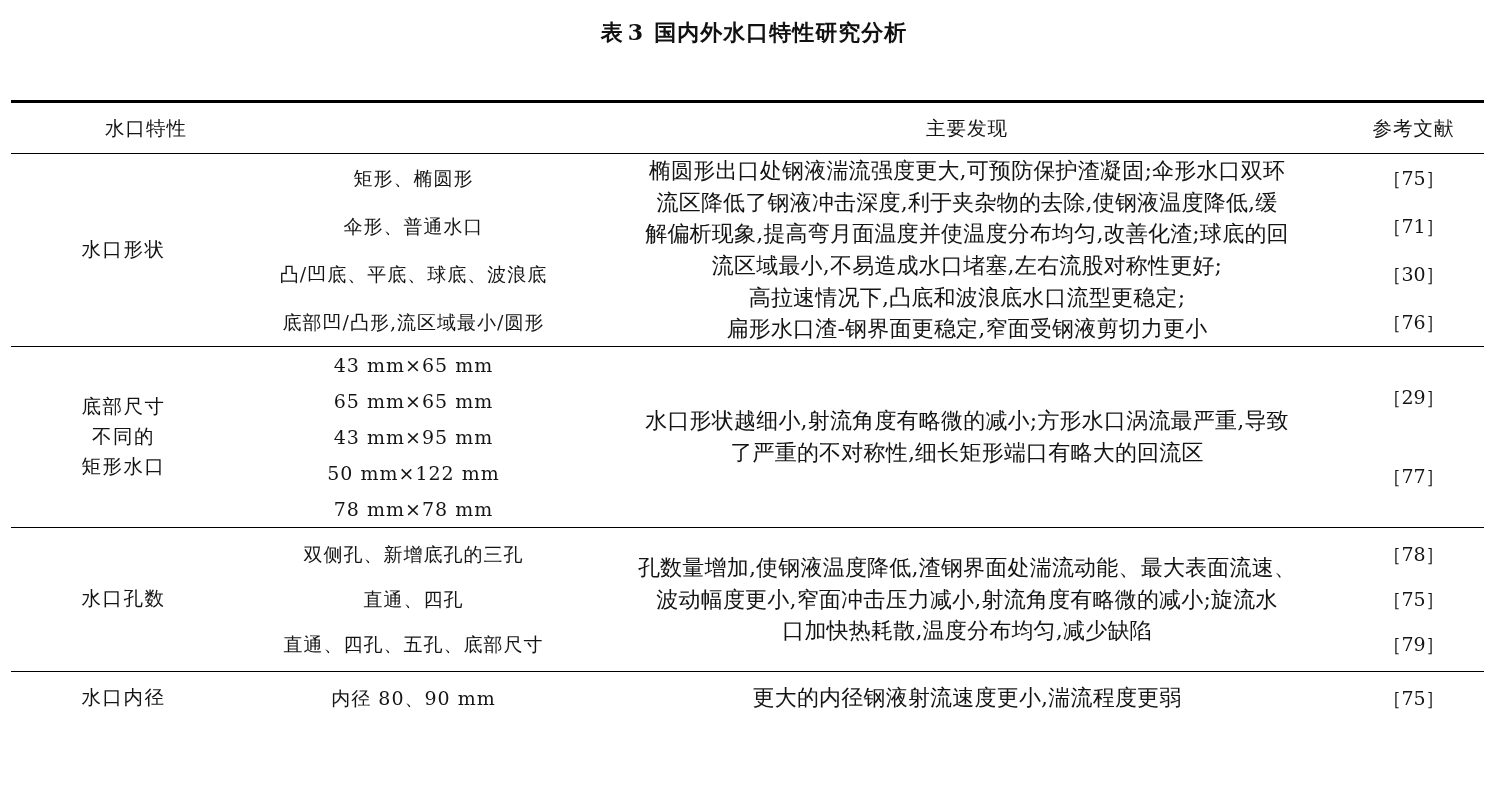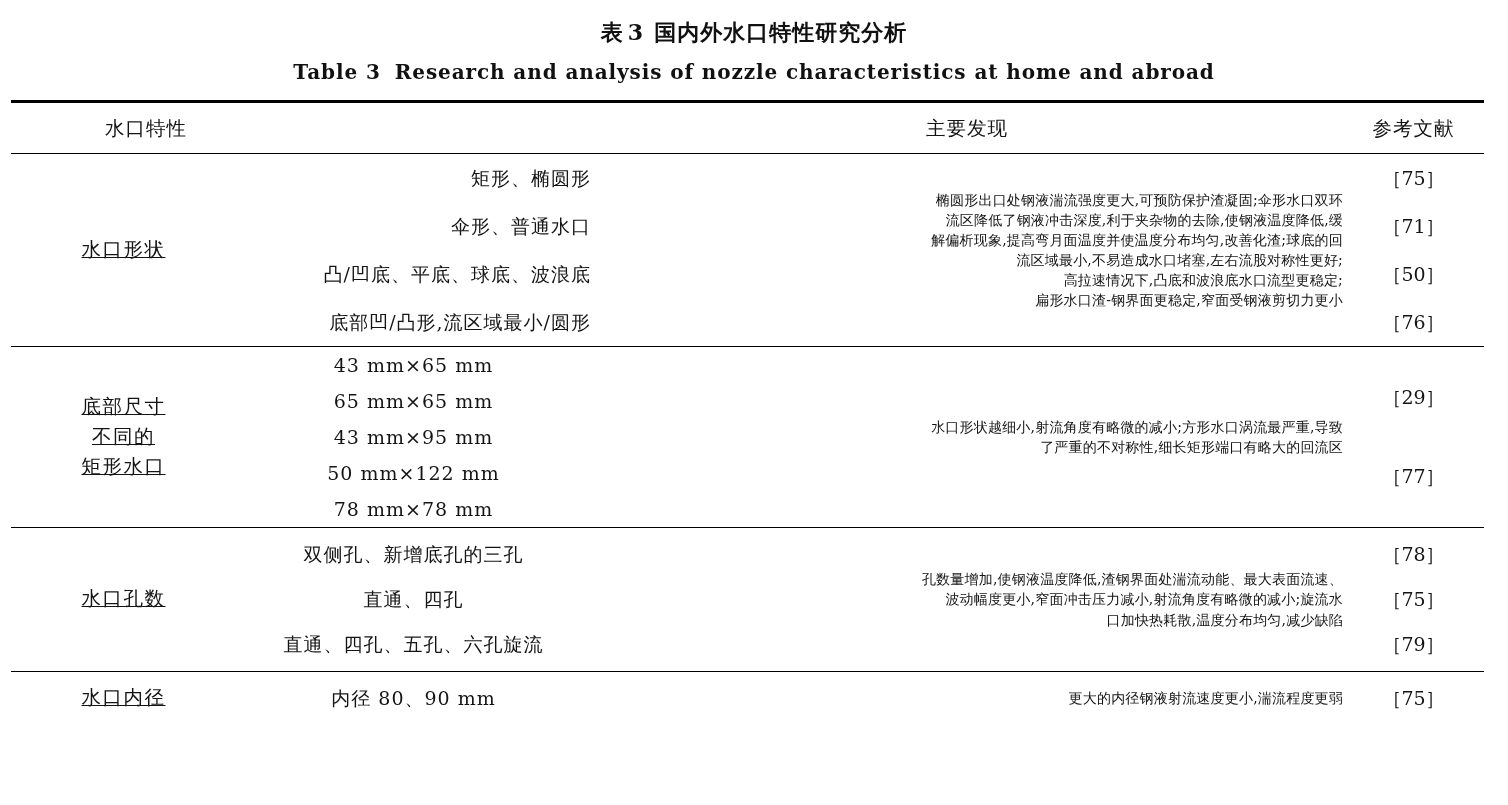--- a/index.html
+++ b/index.html
@@ -80,55 +80,54 @@
   }
 
   
   .cat {
     text-align: center;
     font-size: 19.5px;
     letter-spacing: 1.5px;
     line-height: 1.55;
     color: #141414;
     white-space: pre-line;
-    text-decoration: underline;
   }
   .spec-list {
     font-size: 19px;
     text-align: center;
     color: #141414;
     letter-spacing: 1px;
   }
   .spec-list .sp {
     line-height: 1.0;
     padding: 6px 0;
     white-space: nowrap;
   }
   .findings {
-    font-size: 14px;
+    font-size: 22px;
     line-height: 1.44;
-    text-align: right;
+    text-align: center;
     color: #141414;
     padding-left: 16px;
     padding-right: 8px;
     letter-spacing: 0.2px;
   }
   .findings p { margin: 0; }
   .refs {
     font-size: 19px;
     text-align: center;
     color: #141414;
   }
   .refs .rf {
     line-height: 1.0;
   }
 
   
   .r1 td { height: 189px; }
-  .r1 .spec-list .sp { padding: 14.5px 0; text-align: right; }
+  .r1 .spec-list .sp { padding: 14.5px 0; }
   .r1 .refs .rf { padding: 14.5px 0; }
 
   
   .r2 td { height: 171px; }
   .r2 .spec-list .sp { padding: 8.5px 0; }
   .r2 .refs .rf-top { padding-bottom: 60px; }
 
   
   .r3 td { height: 143px; }
   .r3 .spec-list .sp { padding: 13px 0; }
@@ -143,23 +142,20 @@
 </style>
 </head>
 <body>
 
 <div class="page">
 
   <div class="title-cn">
     <span>表</span><span class="num">3</span><span>国内外水口特性研究分析</span>
   </div>
 
-  <div class="title-en">
-    <span>Table</span>&nbsp;<span class="num">3</span><span>Research and analysis of nozzle characteristics at home and abroad</span>
-  </div>
 
   <div class="table-wrap">
     <table class="tbl">
       <colgroup>
         <col class="c1">
           <col class="c2">
           <col class="c3">
           <col class="c4">
       </colgroup>
       <tbody>
@@ -184,21 +180,21 @@
             <p>椭圆形出口处钢液湍流强度更大,可预防保护渣凝固;伞形水口双环</p>
             <p>流区降低了钢液冲击深度,利于夹杂物的去除,使钢液温度降低,缓</p>
             <p>解偏析现象,提高弯月面温度并使温度分布均匀,改善化渣;球底的回</p>
             <p>流区域最小,不易造成水口堵塞,左右流股对称性更好;</p>
             <p>高拉速情况下,凸底和波浪底水口流型更稳定;</p>
             <p>扁形水口渣-钢界面更稳定,窄面受钢液剪切力更小</p>
           </td>
           <td class="refs">
             <div class="rf">［75］</div>
             <div class="rf">［71］</div>
-            <div class="rf">［50］</div>
+            <div class="rf">［30］</div>
             <div class="rf">［76］</div>
           </td>
         </tr>
 
         <tr class="r2 rule-thin">
           <td class="cat">底部尺寸
 不同的
 矩形水口</td>
           <td class="spec-list">
             <div class="sp mono-dim">43 mm×65 mm</div>
@@ -215,21 +211,21 @@
             <div class="rf rf-top">［29］</div>
             <div class="rf">［77］</div>
           </td>
         </tr>
 
         <tr class="r3 rule-thin">
           <td class="cat">水口孔数</td>
           <td class="spec-list">
             <div class="sp">双侧孔、新增底孔的三孔</div>
             <div class="sp">直通、四孔</div>
-            <div class="sp">直通、四孔、五孔、六孔旋流</div>
+            <div class="sp">直通、四孔、五孔、底部尺寸</div>
           </td>
           <td class="findings">
             <p>孔数量增加,使钢液温度降低,渣钢界面处湍流动能、最大表面流速、</p>
             <p>波动幅度更小,窄面冲击压力减小,射流角度有略微的减小;旋流水</p>
             <p>口加快热耗散,温度分布均匀,减少缺陷</p>
           </td>
           <td class="refs">
             <div class="rf">［78］</div>
             <div class="rf">［75］</div>
             <div class="rf">［79］</div>

